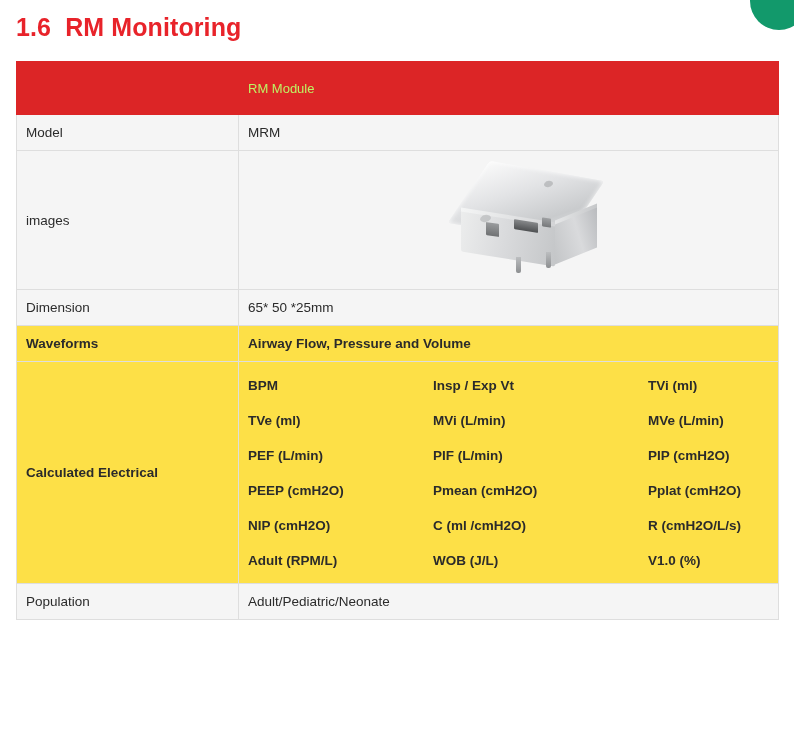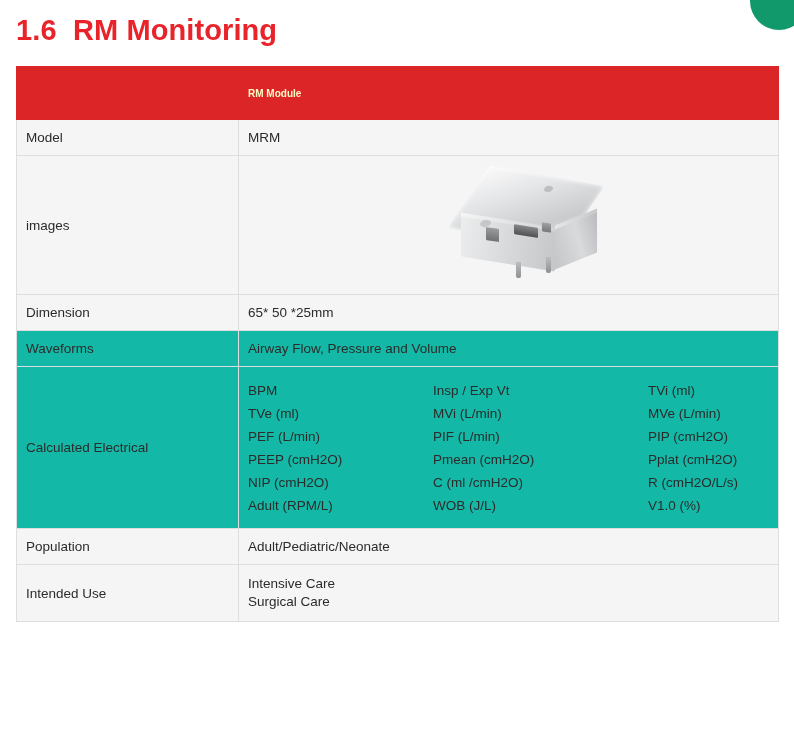--- a/index.html
+++ b/index.html
@@ -24,21 +24,21 @@
     width: 58px;
     height: 58px;
     border-radius: 50%;
     background: #12996b;
     z-index: 5;
   }
 
   #page-title {
     margin: 0;
     padding: 12px 0 0 16px;
-    font-size: 29px;
+    font-size: 25px;
     line-height: 1.25;
     font-weight: bold;
     color: #e8232a;
     letter-spacing: .1px;
     white-space: pre;
   }
 
   #spec-table-wrap {
     margin: 18px 16px 0 16px;
   }
@@ -58,30 +58,30 @@
     text-align: left;
     color: #2b2b2b;
     background: #f5f5f5;
   }
 
   col.col-label { width: 222px; }
   col.col-value { width: 540px; }
 
   tr.head-row th {
     background: #dc2526;
-    color: #fef9c3;
-    font-weight: bold;
-    font-size: 10px;
+    color: #bef264;
+    font-weight: normal;
+    font-size: 13px;
     height: 32px;
     border-color: #dc2526;
   }
   th.head-empty { border-right-color: #e6e6e6; }
   th.head-module { text-align: center; }
 
-  tr.tint td { background: #14b8a6; }
+  tr.tint td { background: #fde047; font-weight: bold; }
 
   td.image-cell { height: 110px; padding: 0; }
   td.label-images { vertical-align: middle; }
 
   
   .module-photo {
     position: relative;
     width: 100%;
     height: 118px;
     overflow: hidden;
@@ -162,21 +162,21 @@
     width: 11px; height: 7px;
     border-radius: 50%;
     background: rgba(168,170,172,.5);
     transform: skewX(-34deg) skewY(9deg);
   }
 
   
   .params-grid {
     display: grid;
     grid-template-columns: 185px 215px 1fr;
-    row-gap: 3px;
+    row-gap: 15px;
     padding: 4px 0 2px 0;
   }
   .params-grid span { font-size: 13.5px; line-height: 20px; white-space: pre; }
 
   .multiline { white-space: pre-line; line-height: 18px; }
 </style>
 </head>
 <body>
 
 <div id="corner-decor"></div>
@@ -264,22 +264,17 @@
             <span>V1.0 (%)</span>
           </div>
         </td>
       </tr>
 
       <tr>
         <td>Population</td>
         <td>Adult/Pediatric/Neonate</td>
       </tr>
 
-      <tr>
-        <td>Intended Use</td>
-        <td class="multiline">Intensive Care
-Surgical Care</td>
-      </tr>
 
 
     </tbody>
   </table>
 </div>
 
 </body></html>

